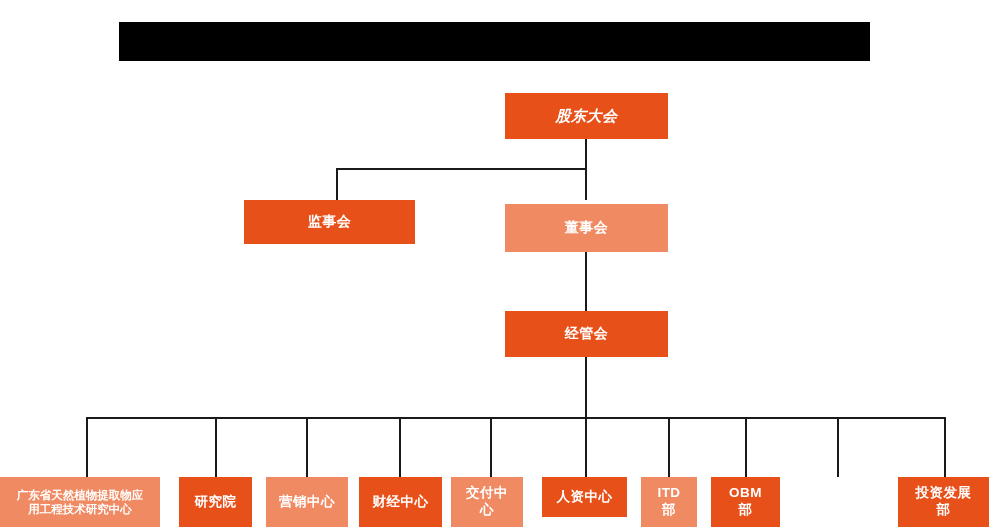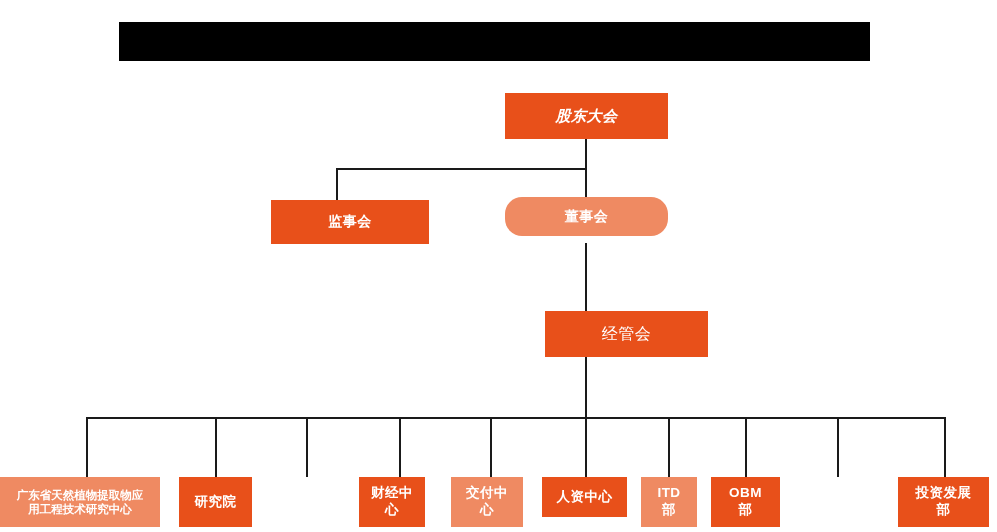--- a/index.html
+++ b/index.html
@@ -31,21 +31,21 @@
     text-align: center;
     color: #ffffff;
     line-height: 1.25;
     letter-spacing: 0.5px;
     user-select: none;
   }
   .node-dark  { background: #e8501a; }
   .node-light { background: #ef8a62; }
   .node-lvl1 { font-size: 15px; font-weight: 700; font-style: italic; }
   .node-lvl2 { font-size: 14px; font-weight: 700; }
-  .node-lvl3 { font-size: 16px; font-weight: 400; margin-left: 40px; }
+  .node-lvl3 { font-size: 14px; font-weight: 700; }
   .node-leaf { font-size: 13.5px; font-weight: 700; padding: 0 12px; }
   .node-leaf.small { font-size: 11.5px; font-weight: 700; letter-spacing: 0; }
   .conn {
     position: absolute;
     background: #1a1a1a;
   }
   .conn-v { width: 2px; }
   .conn-h { height: 2px; }
 </style>
 </head>
@@ -75,35 +75,36 @@
   <div class="conn conn-v" style="left:399px; top:417px; width:2px; height:60px;"></div>
   <div class="conn conn-v" style="left:490px; top:417px; width:2px; height:60px;"></div>
   <div class="conn conn-v" style="left:585px; top:417px; width:2px; height:60px;"></div>
   <div class="conn conn-v" style="left:668px; top:417px; width:2px; height:60px;"></div>
   <div class="conn conn-v" style="left:745px; top:417px; width:2px; height:60px;"></div>
   <div class="conn conn-v" style="left:837px; top:417px; width:2px; height:60px;"></div>
   <div class="conn conn-v" style="left:944px; top:417px; width:2px; height:60px;"></div>
 
   <div class="node node-dark node-lvl1" style="left:505px; top:93px; width:163px; height:46px;">股东大会</div>
 
-  <div class="node node-dark node-lvl2" style="left:271px; top:200px; width:158px; height:44px;">监事会</div>
+  <div class="node node-dark node-lvl2" style="left:244px; top:200px; width:171px; height:44px;">监事会</div>
 
-  <div class="node node-light node-lvl2" style="left:505px; top:197px; width:163px; height:39px;border-radius:17px;">董事会</div>
+  <div class="node node-light node-lvl2" style="left:505px; top:204px; width:163px; height:48px;">董事会</div>
 
   <div class="node node-dark node-lvl3" style="left:505px; top:311px; width:163px; height:46px;">经管会</div>
 
   <div class="node node-light node-leaf small" style="left:0px; top:477px; width:160px; height:50px; flex-direction:column;">
     <span>广东省天然植物提取物应</span>
     <span>用工程技术研究中心</span>
   </div>
 
   <div class="node node-dark node-leaf" style="left:179px; top:477px; width:73px; height:50px;">研究院</div>
 
+  <div class="node node-light node-leaf" style="left:266px; top:477px; width:82px; height:50px;">营销中心</div>
 
-  <div class="node node-dark node-leaf" style="left:359px; top:477px; width:66px; height:50px;">财经中心</div>
+  <div class="node node-dark node-leaf" style="left:359px; top:477px; width:83px; height:50px;text-align:right;">财经中心</div>
 
   <div class="node node-light node-leaf" style="left:451px; top:477px; width:72px; height:50px;">交付中心</div>
 
   <div class="node node-dark node-leaf" style="left:542px; top:477px; width:85px; height:40px;">人资中心</div>
 
   <div class="node node-dark node-leaf" style="left:711px; top:477px; width:69px; height:50px;">OBM部</div>
 
   <div class="node node-light node-leaf" style="left:641px; top:477px; width:56px; height:50px;">ITD部</div>
 
 

